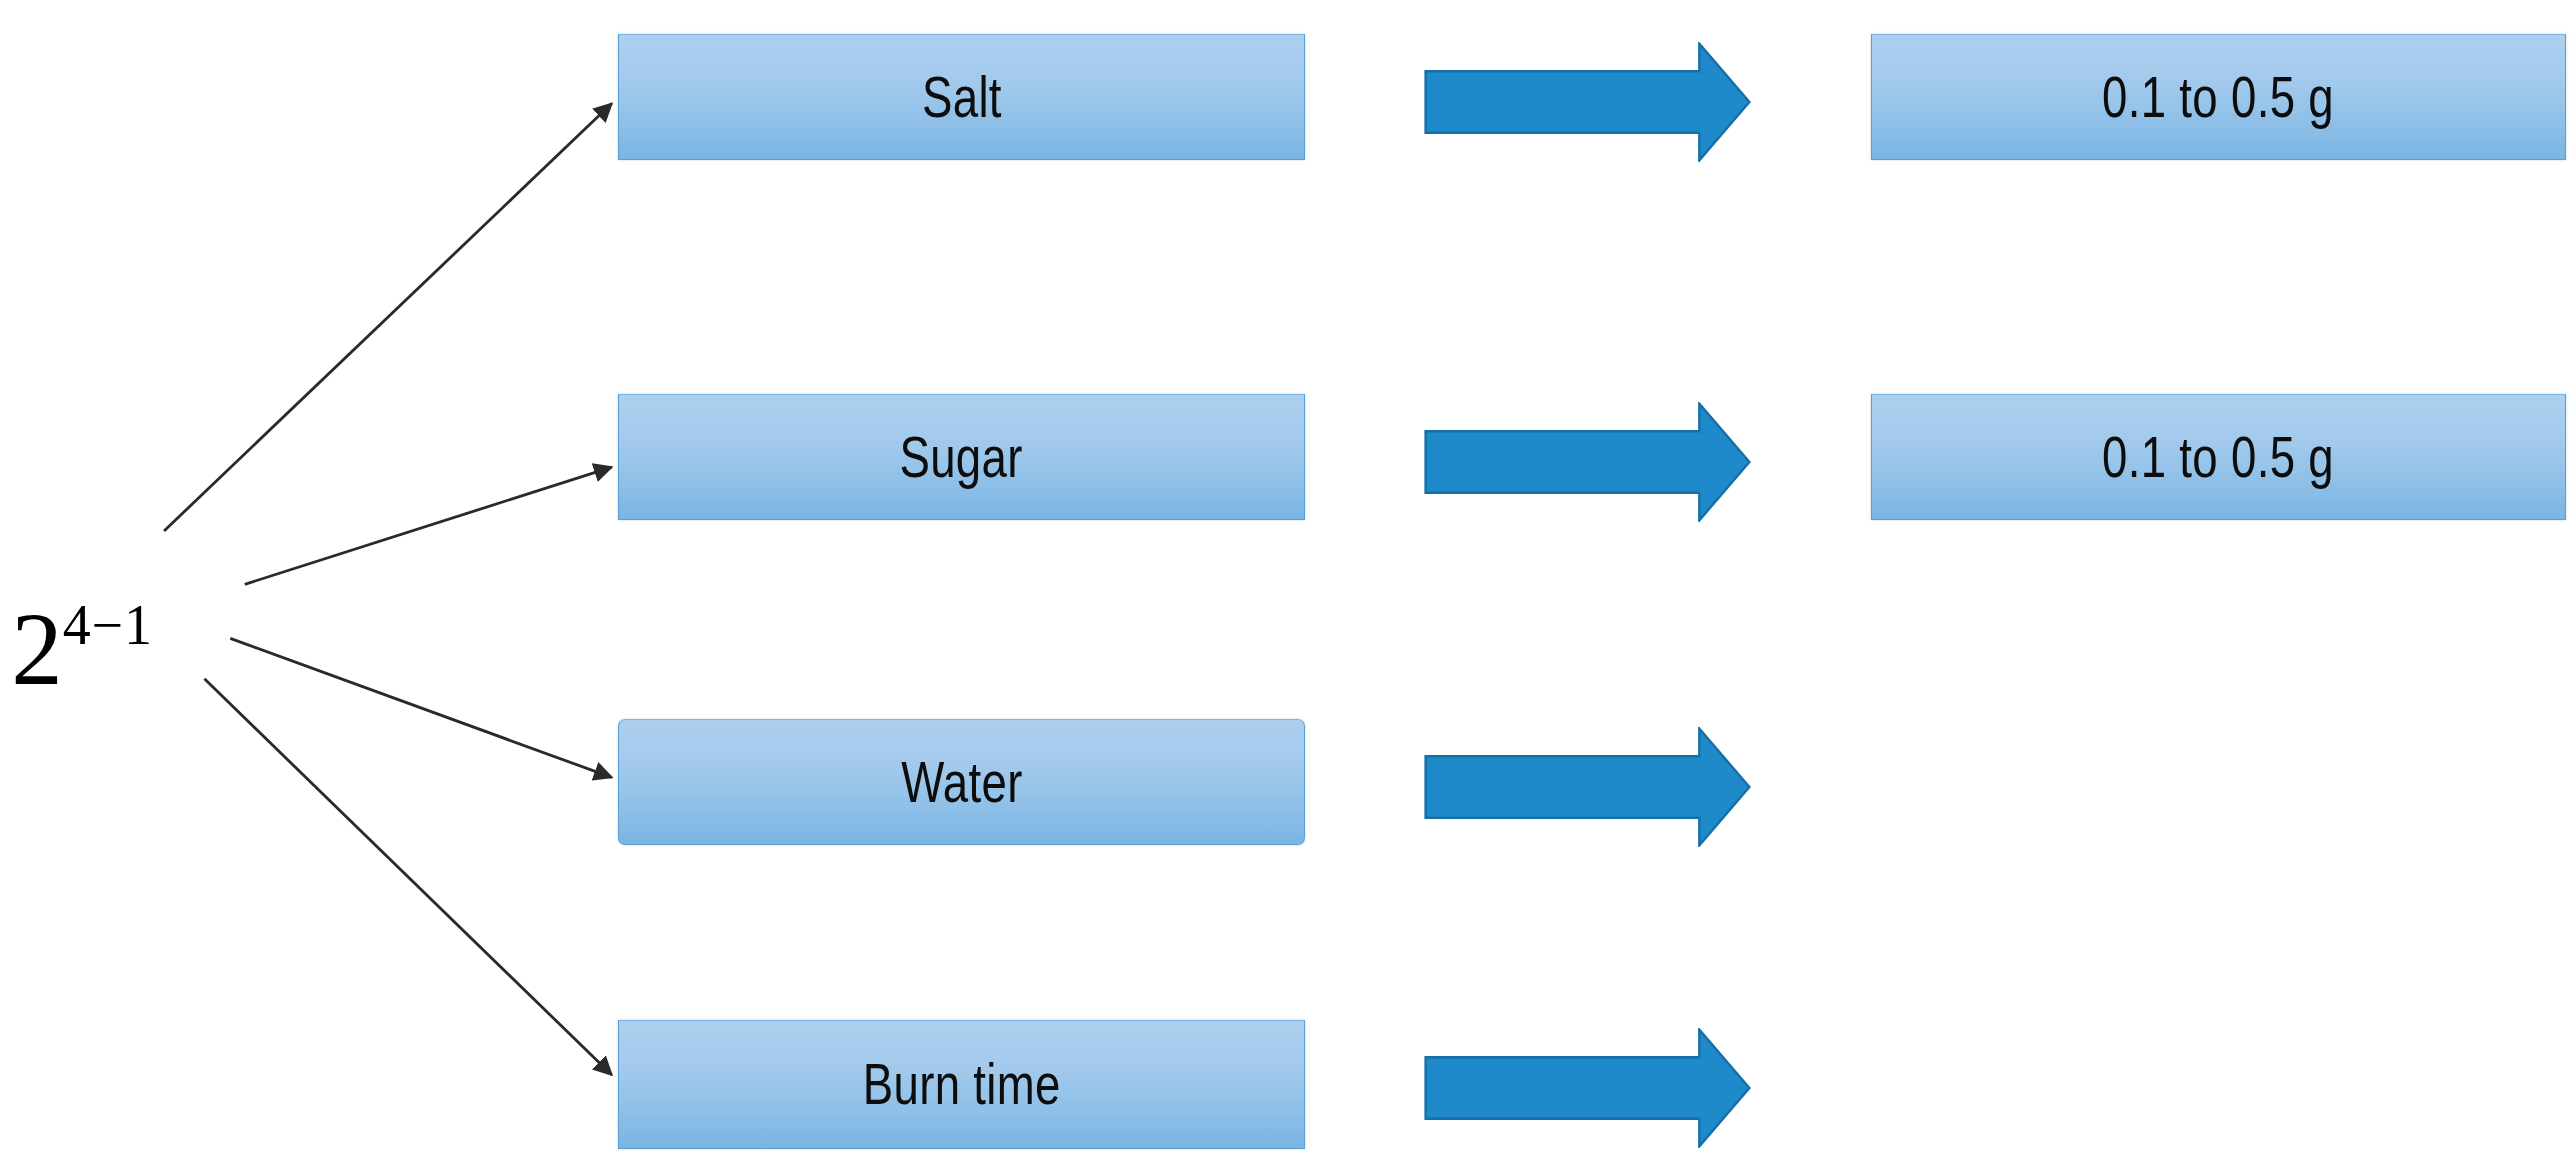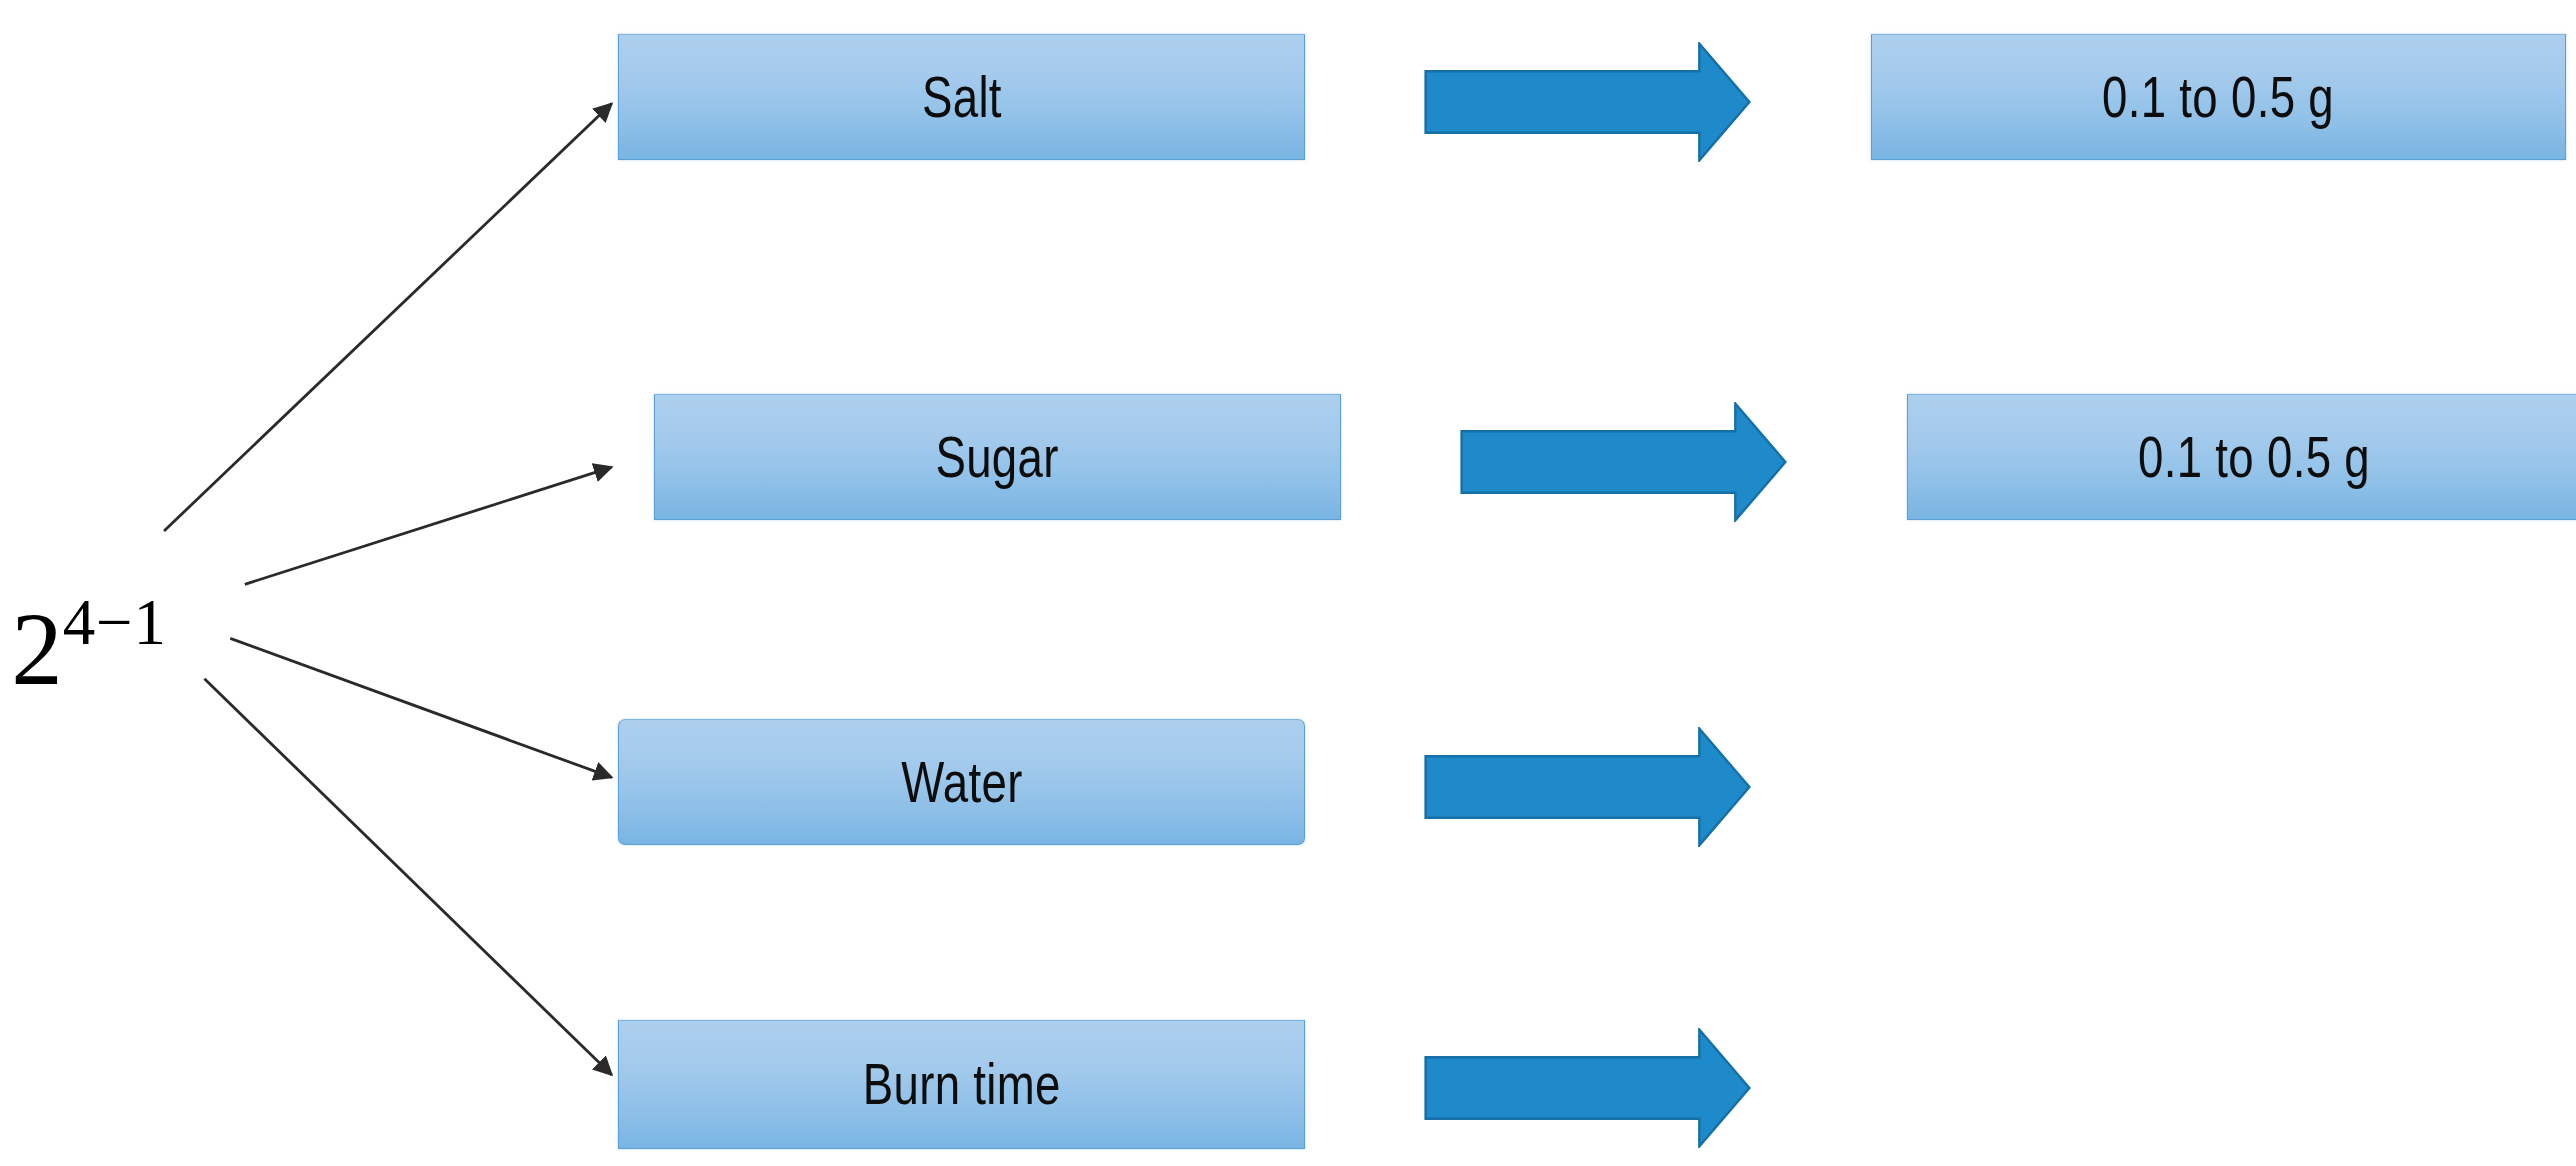--- a/index.html
+++ b/index.html
@@ -25,21 +25,21 @@
     top: 598px;
     font-family: "Liberation Serif", "DejaVu Serif", serif;
     font-size: 103px;
     line-height: 1;
     color: #000000;
     white-space: nowrap;
     user-select: none;
   }
   .source-label .base { font-size: 103px; }
   .source-label .exp {
-    font-size: 65px;
+    font-size: 56px;
     vertical-align: super;
     line-height: 0;
     position: relative;
     top: -4.8px;
     letter-spacing: 0.8px;
     margin-top: 38px;
   }
 
   
   #connectors {
@@ -71,21 +71,21 @@
     white-space: nowrap;
     transform: scaleX(0.80);
     transform-origin: center center;
     letter-spacing: 0.4px;
   }
 
   .factor-box { left: 618px;  width: 687px; text-align: center; }
   .value-box  { left: 1871px; width: 695px; }
 
   .row-1 { top: 34px;   height: 126px; }
-  .row-2 { top: 394px;  height: 126px; margin-left: 36px; }
+  .row-2 { top: 394px;  height: 126px; }
   .row-3 { top: 719px;  height: 126px; border-radius: 7px; }
   .row-4 { top: 1020px; height: 129px; }
 
   
   .block-arrow {
     position: absolute;
     left: 1424px;
     width: 327px;
     height: 120px;
   }

